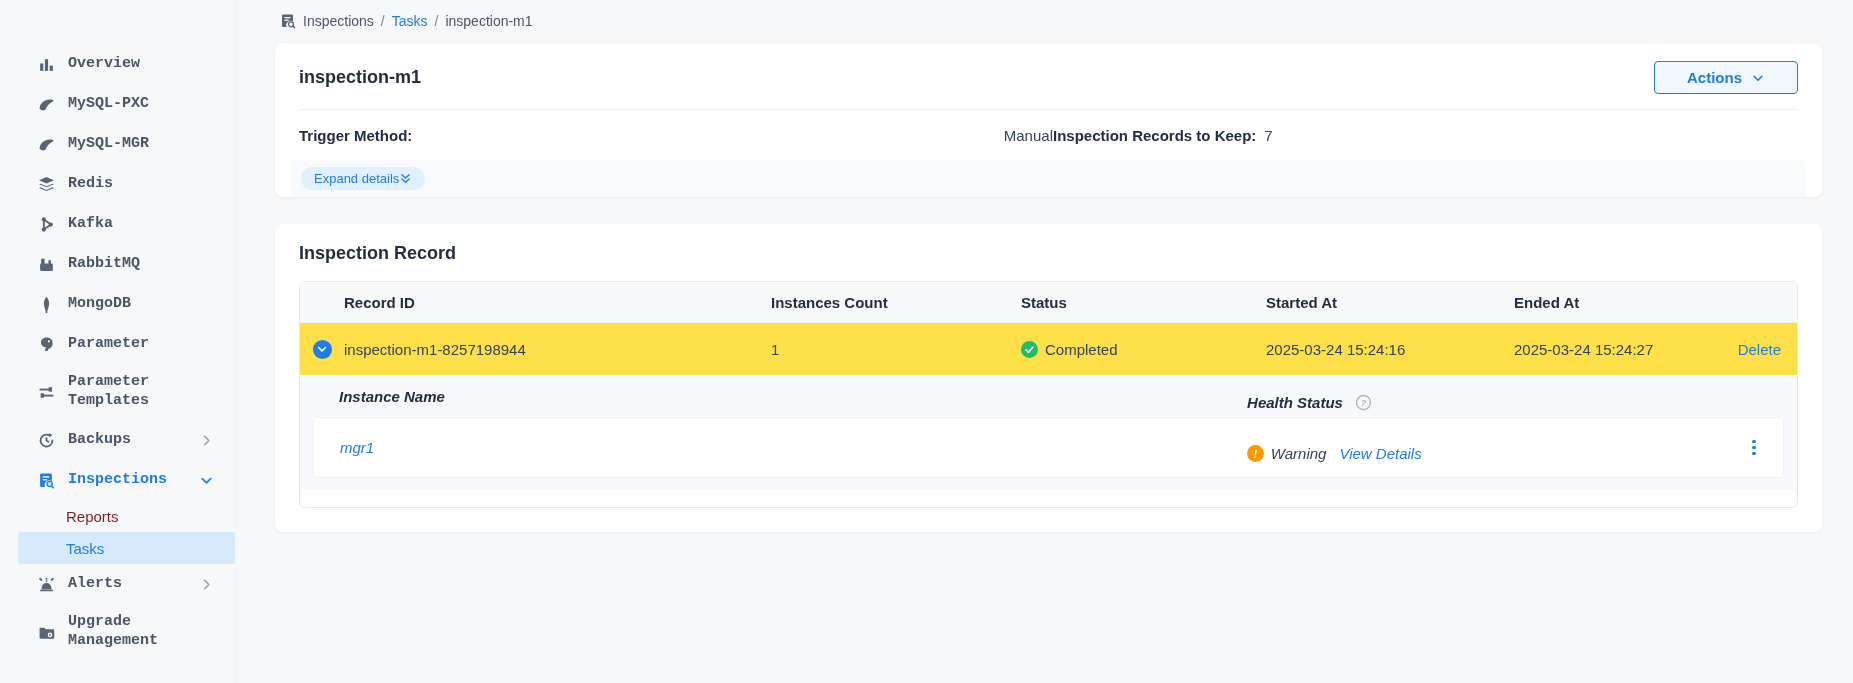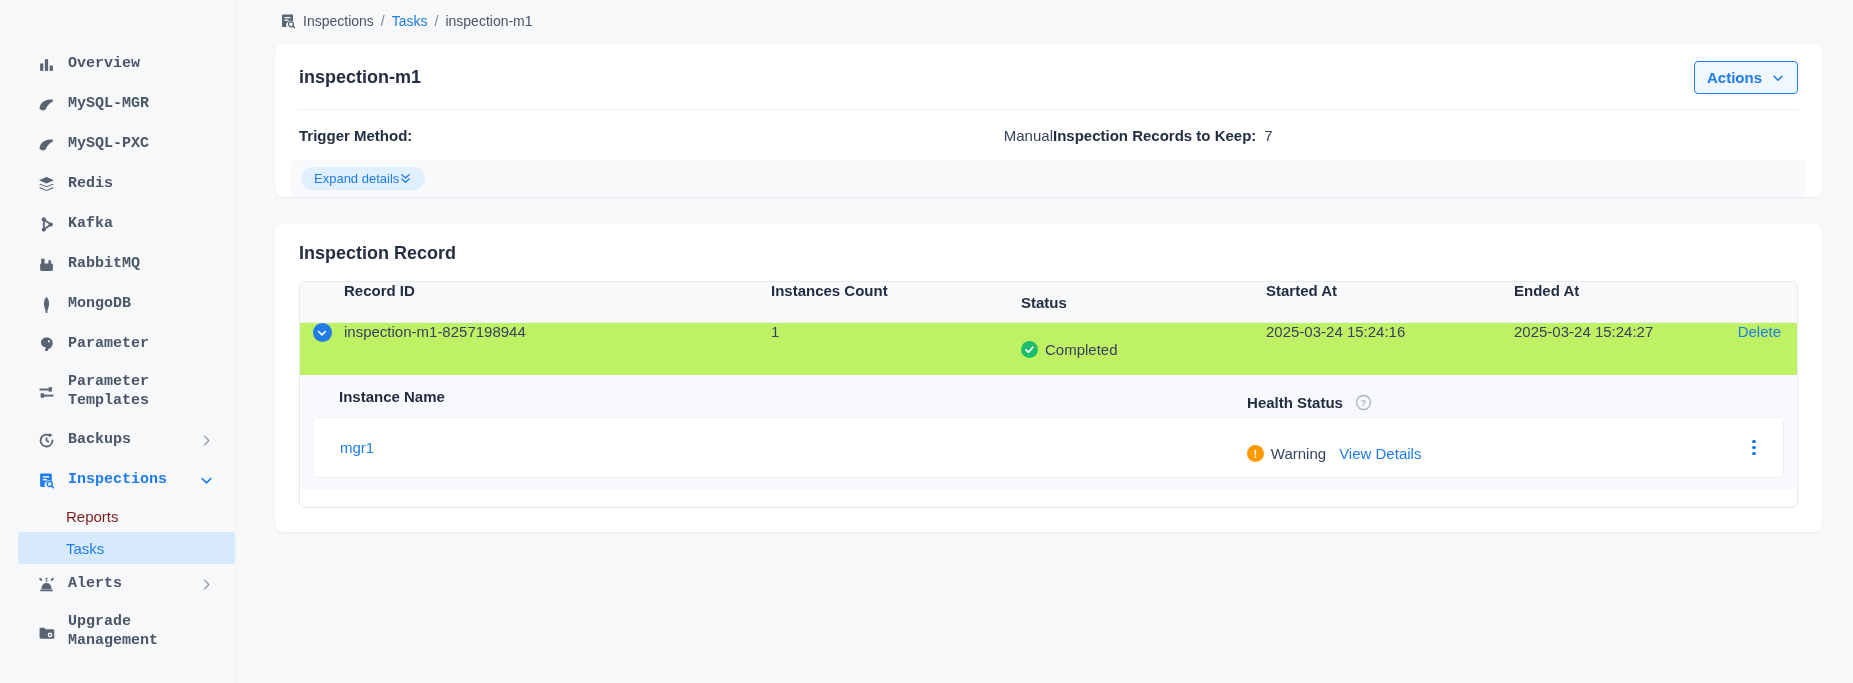--- a/index.html
+++ b/index.html
@@ -29,54 +29,54 @@
   .breadcrumb { display:flex; align-items:center; gap:7px; font-size:14px; color:#4a5568; padding-left:5px; }
   .breadcrumb .bc-link { color:#1f7ce8; cursor:pointer; }
   .breadcrumb .sep { color:#7c8799; }
 
   .card { background:#fff; border-radius:8px; box-shadow:0 1px 3px rgba(10,30,60,0.05); }
   .card1 { margin-top:15px; }
   .card1-head { display:flex; align-items:center; justify-content:space-between; padding:17px 24px 15px; }
   .page-title { font-size:18px; font-weight:700; color:#242e42; }
   .actions-btn { display:inline-flex; align-items:center; gap:9px; background:#f0f7fe; color:#1f7ce8;
                  border:1px solid #1f7ce8; border-radius:4px; font-size:15px; font-weight:600;
-                 padding:7px 12px; cursor:pointer; font-family:inherit; }
+                 padding:7px 32px; cursor:pointer; font-family:inherit; }
   .divider { height:1px; background:#edf0f4; margin:0 24px; }
   .fields-row { display:flex; padding:17px 24px 13px; font-size:15px; }
   .field { display:flex; gap:8px; align-items:baseline;justify-content:space-between; }
   .field.f1 { flex:0 0 50.3%; }
   .field-label { font-weight:700; color:#242e42; }
   .field-value { color:#36435c; }
   .expand-strip { margin:3px 16px 18px; background:#f9fafc; border-radius:4px; padding:7px 10px; }
   .expand-pill { display:inline-flex; align-items:center; background:#e1f0fe; color:#1f7ce8;
                  font-size:13px; border-radius:999px; padding:4px 13px; cursor:pointer; border:none; font-family:inherit; }
 
   .card2 { margin-top:27px; padding:19px 24px 24px; }
   .section-title { font-size:18px; font-weight:700; color:#242e42; }
   .table-box { margin-top:17px; border:1px solid #e6e9ee; border-radius:6px; overflow:hidden; }
-  .trow { display:flex; }
+  .trow { display:flex; align-items:center; }
   .thead { background:#f8f9fb; height:41px; border-bottom:1px solid #eef1f5;
            font-size:15px; font-weight:700; color:#242e42; }
-  .tdata { background:#bef264; height:52px; font-size:15px; color:#36435c; }
+  .tdata { background:#fde047; height:52px; font-size:15px; color:#36435c; }
   .col-toggle { width:44px; display:flex; justify-content:center; }
   .col-id { width:427px; }
   .col-count { width:250px; }
   .col-status { width:245px; display:flex; align-items:center; gap:7px; }
   .col-start { width:248px; }
   .col-end { flex:1; }
   .col-action { width:92px; text-align:right; padding-right:16px; }
   .link { color:#1f7ce8; cursor:pointer; }
 
   .toggle-circle { width:19px; height:19px; border-radius:50%; background:#1f7ce8; display:flex;
                    align-items:center; justify-content:center; cursor:pointer; }
   .status-dot { width:17px; height:17px; border-radius:50%; display:flex; align-items:center; justify-content:center; }
   .status-dot.ok { background:#1cbe6b; }
   .status-dot.warn { background:#ff9900; color:#fff; font-size:11px; font-weight:700; }
 
-  .expand-panel { margin:0 1px 17px; background:#f7f9fc; border-radius:4px; padding-bottom:12px; }
+  .expand-panel { margin:0 1px 17px; background:#f7f9fc; border-radius:4px; padding-bottom:12px;font-style:italic; }
   .nrow { display:flex; align-items:center; margin:0 12px; }
   .nhead { height:42px; font-size:15px; font-weight:700; color:#242e42; }
   .ncol-name { flex:0 0 63.5%; padding-left:26px; }
   .ncol-health { flex:1; display:flex; align-items:center; gap:7px; font-size:15px;margin-top:12px; }
   .ncol-kebab { width:58px; display:flex; justify-content:center; }
   .nested-white { background:#fff; height:61px; border:1px solid #eef1f5; border-radius:4px; font-size:15px; }
   .help-ic { width:17px; height:17px; margin-left:5px; }
   .kebab { display:flex; flex-direction:column; gap:2.5px; cursor:pointer; padding:4px; }
   .kebab i { width:3.5px; height:3.5px; border-radius:50%; background:#1f7ce8; display:block; }
 </style>
@@ -95,30 +95,30 @@
     </span>
     <span class="lbl">Overview</span>
   </div>
 
   <div class="side-item">
     <span class="icon">
       <svg viewBox="0 0 16 16" width="17" height="17">
           <path class="gray-ic" d="M1.5 11.5C2 6 7 2.5 13.5 3.5c1 .2 1.3 1 .5 1.5-4 2.5-5.5 4.5-6.5 7-.7 1.6-3 2-4.5 1-1-.6-1.6-.8-1.5-1.5z"></path>
         </svg>
     </span>
+    <span class="lbl">MySQL-PXC</span>
+  </div>
+
+  <div class="side-item">
+    <span class="icon">
+      <svg viewBox="0 0 16 16" width="17" height="17">
+          <path class="gray-ic" d="M1.5 11.5C2 6 7 2.5 13.5 3.5c1 .2 1.3 1 .5 1.5-4 2.5-5.5 4.5-6.5 7-.7 1.6-3 2-4.5 1-1-.6-1.6-.8-1.5-1.5z"></path>
+        </svg>
+    </span>
     <span class="lbl">MySQL-MGR</span>
-  </div>
-
-  <div class="side-item">
-    <span class="icon">
-      <svg viewBox="0 0 16 16" width="17" height="17">
-          <path class="gray-ic" d="M1.5 11.5C2 6 7 2.5 13.5 3.5c1 .2 1.3 1 .5 1.5-4 2.5-5.5 4.5-6.5 7-.7 1.6-3 2-4.5 1-1-.6-1.6-.8-1.5-1.5z"></path>
-        </svg>
-    </span>
-    <span class="lbl">MySQL-PXC</span>
   </div>
 
   <div class="side-item">
     <span class="icon">
       <svg viewBox="0 0 16 16" width="17" height="17">
           <path class="gray-ic" d="M8 1l7 3-7 3-7-3z"></path>
           <path class="gray-ic" d="M2.2 7.2L8 9.7l5.8-2.5L15 7.7 8 10.7 1 7.7z"></path>
           <path class="gray-ic" d="M2.2 10.7L8 13.2l5.8-2.5 1.2.5L8 14.2l-7-3z"></path>
         </svg>
     </span>

